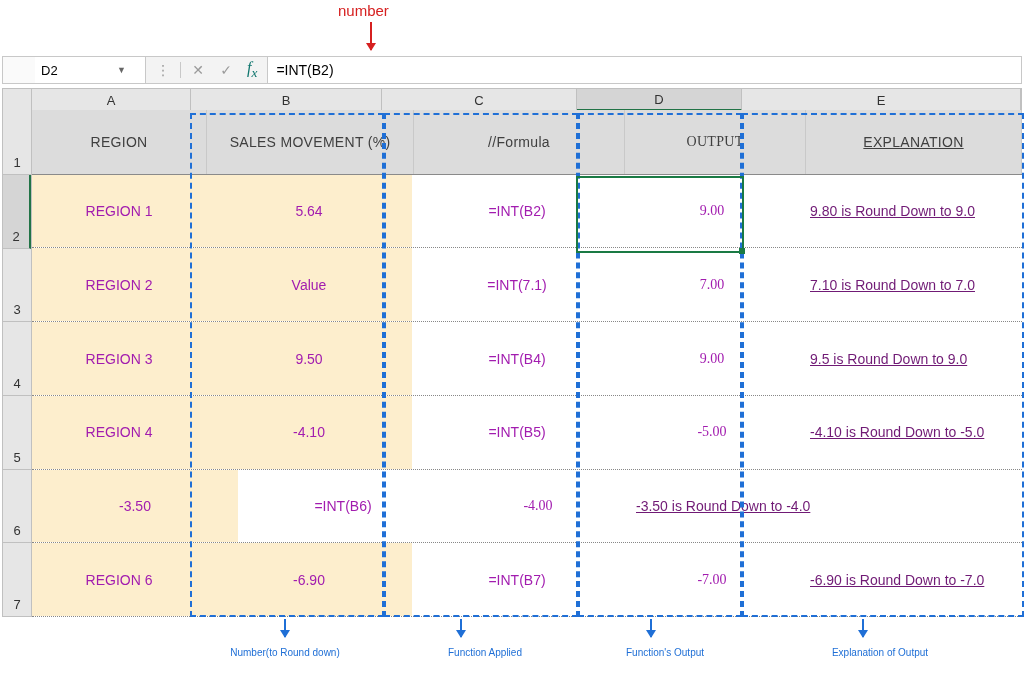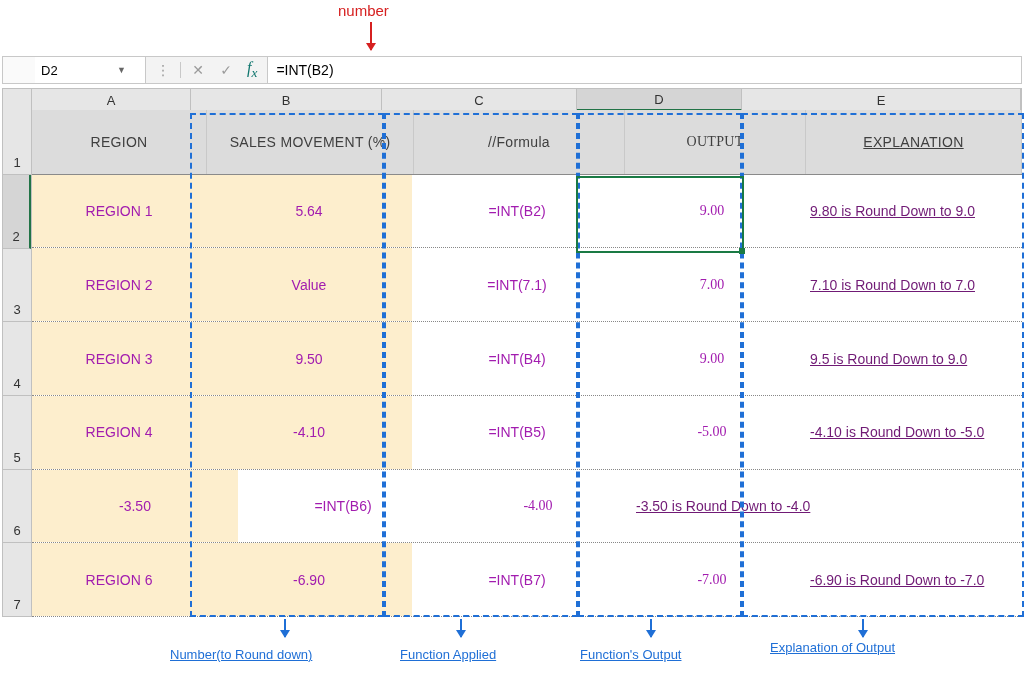--- a/index.html
+++ b/index.html
@@ -235,22 +235,22 @@
   
   .bottom-ann {
     position: absolute;
     bottom: 8px;
     left: 0; right: 0;
     height: 60px;
   }
   .ann {
     position: absolute;
     color: #1f6fd6;
-    font-size: 13px;
-    text-decoration: underline;
+    font-size: 10px;
+    text-align: center;
   }
   .arrow-down-blue {
     position: absolute;
     width: 2px;
     height: 18px;
     background: #1f6fd6;
   }
   .arrow-down-blue::after {
     content: "";
     position: absolute;
@@ -368,14 +368,14 @@
   <div class="arrow-down-blue" style="top:0; left:284px;"></div>
   <div class="ann" style="top:28px; left:170px; width:230px;">Number(to Round down)</div>
 
   <div class="arrow-down-blue" style="top:0; left:460px;"></div>
   <div class="ann" style="top:28px; left:400px; width:170px;">Function Applied</div>
 
   <div class="arrow-down-blue" style="top:0; left:650px;"></div>
   <div class="ann" style="top:28px; left:580px; width:170px;">Function's Output</div>
 
   <div class="arrow-down-blue" style="top:0; left:862px;"></div>
-  <div class="ann" style="top:21px; left:770px; width:220px;">Explanation of Output</div>
+  <div class="ann" style="top:28px; left:770px; width:220px;">Explanation of Output</div>
 </div>
 
 </body></html>

